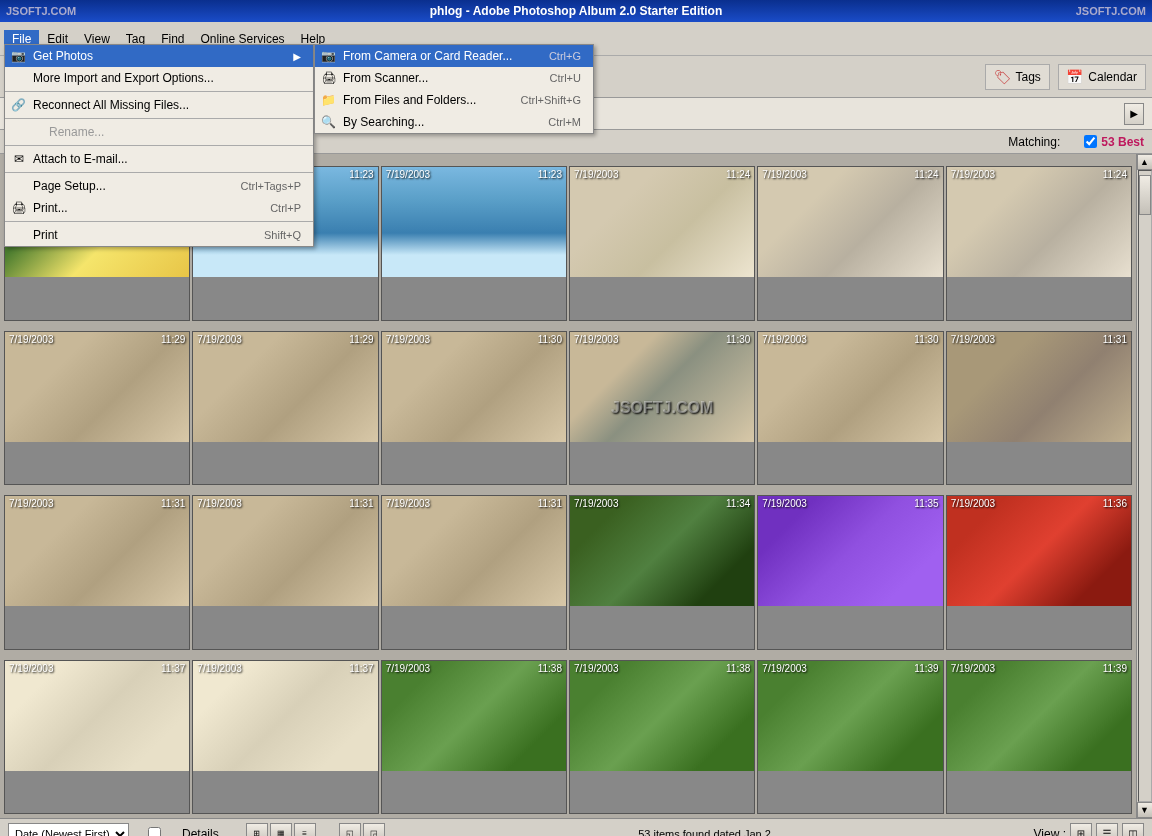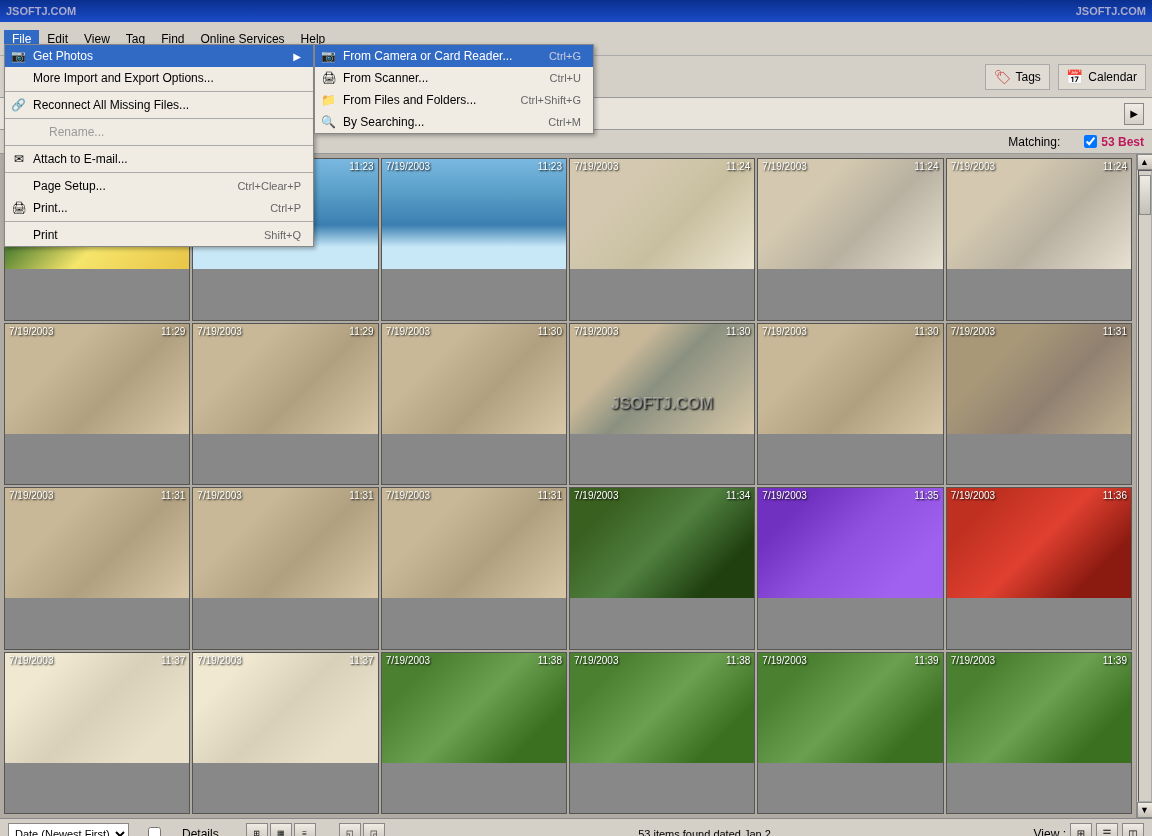--- a/index.html
+++ b/index.html
@@ -123,20 +123,21 @@
       overflow-y: auto;
       padding: 4px;
       background: #b0aca4;
     }
 
     .photo-cell {
       background: #888;
       position: relative;
       cursor: pointer;
       border: 1px solid #555;
+      margin-top: 8px;
     }
 
     .photo-date {
       position: absolute;
       top: 2px;
       left: 4px;
       color: white;
       font-size: 10px;
       text-shadow: 1px 1px 2px black;
       z-index: 2;
@@ -333,20 +334,21 @@
     .photo-21 { background: linear-gradient(135deg, #4a8030 20%, #6aa050 50%, #3a7020 80%); }
     .photo-22 { background: linear-gradient(135deg, #4a8030 20%, #6aa050 50%, #3a7020 80%); }
     .photo-23 { background: linear-gradient(135deg, #4a8030 20%, #6aa050 50%, #3a7020 80%); }
     .photo-24 { background: linear-gradient(135deg, #4a8030 20%, #6aa050 50%, #3a7020 80%); }
   </style>
 </head>
 <body>
 
 <div id="title-bar">
   <span class="watermark">JSOFTJ.COM</span>
+  <span>phlog - Adobe Photoshop Album 2.0 Starter Edition</span>
   <span class="watermark">JSOFTJ.COM</span>
 </div>
 
 <div id="menu-bar">
   <span class="menu-item active">File</span>
   <span class="menu-item">Edit</span>
   <span class="menu-item">View</span>
   <span class="menu-item">Tag</span>
   <span class="menu-item">Find</span>
   <span class="menu-item">Online Services</span>
@@ -372,21 +374,21 @@
     <span>Rename...</span>
   </div>
   <div class="menu-separator"></div>
   <div class="file-menu-item">
     <span class="menu-icon">✉</span>
     <span>Attach to E-mail...</span>
   </div>
   <div class="menu-separator"></div>
   <div class="file-menu-item">
     <span>Page Setup...</span>
-    <span class="menu-shortcut">Ctrl+Clear+P</span>
+    <span class="menu-shortcut">Ctrl+Tags+P</span>
   </div>
   <div class="file-menu-item">
     <span class="menu-icon">🖨</span>
     <span>Print...</span>
     <span class="menu-shortcut">Ctrl+P</span>
   </div>
   <div class="menu-separator"></div>
   <div class="file-menu-item">
     <span>Print</span>
     <span class="menu-shortcut">Shift+Q</span>

